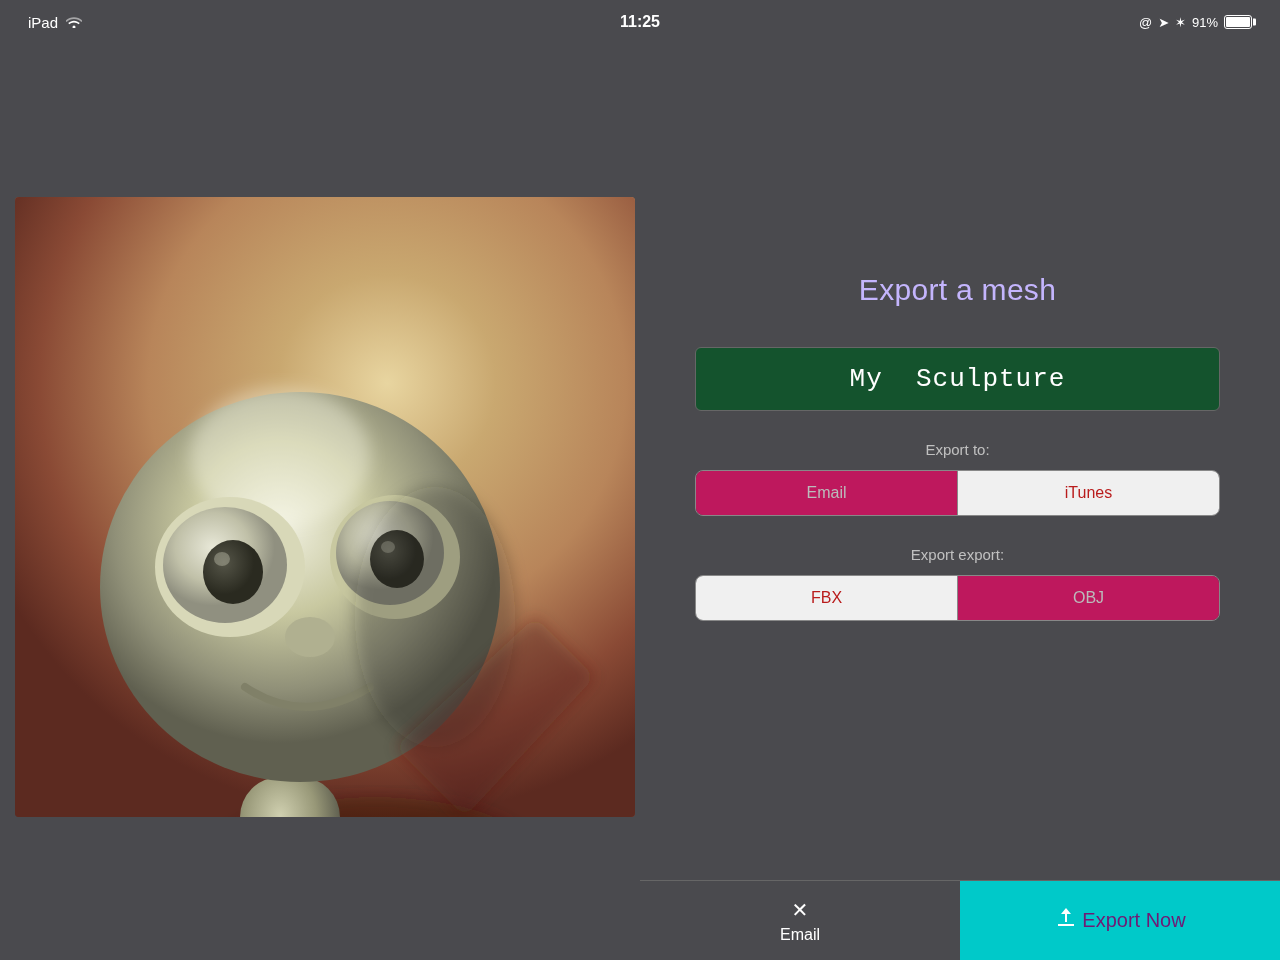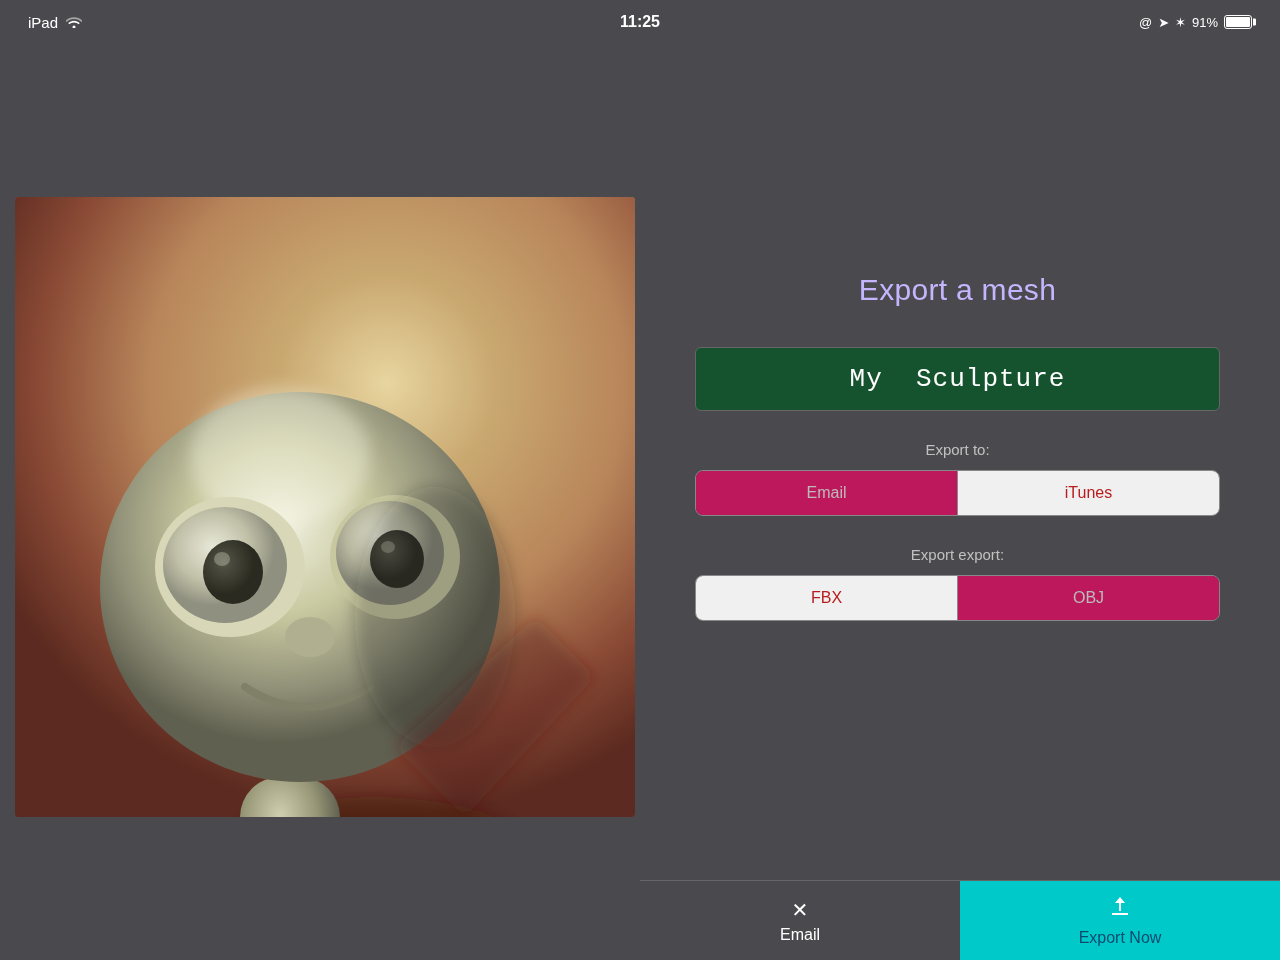--- a/index.html
+++ b/index.html
@@ -210,26 +210,26 @@
 
     .cancel-icon {
       font-size: 20px;
       font-weight: 300;
     }
 
     .export-now-btn {
       flex: 1;
       background: #00c9c9;
       border: none;
-      color: #0c4a6e;
-      font-size: 16px;
+      color: #701a75;
+      font-size: 20px;
       font-weight: 500;
       cursor: pointer;
       display: flex;
-      flex-direction: column;
+      flex-direction: row;
       align-items: center;
       justify-content: center;
       gap: 4px;
     }
 
     .export-upload-icon {
       font-size: 22px;
     }
 
     

